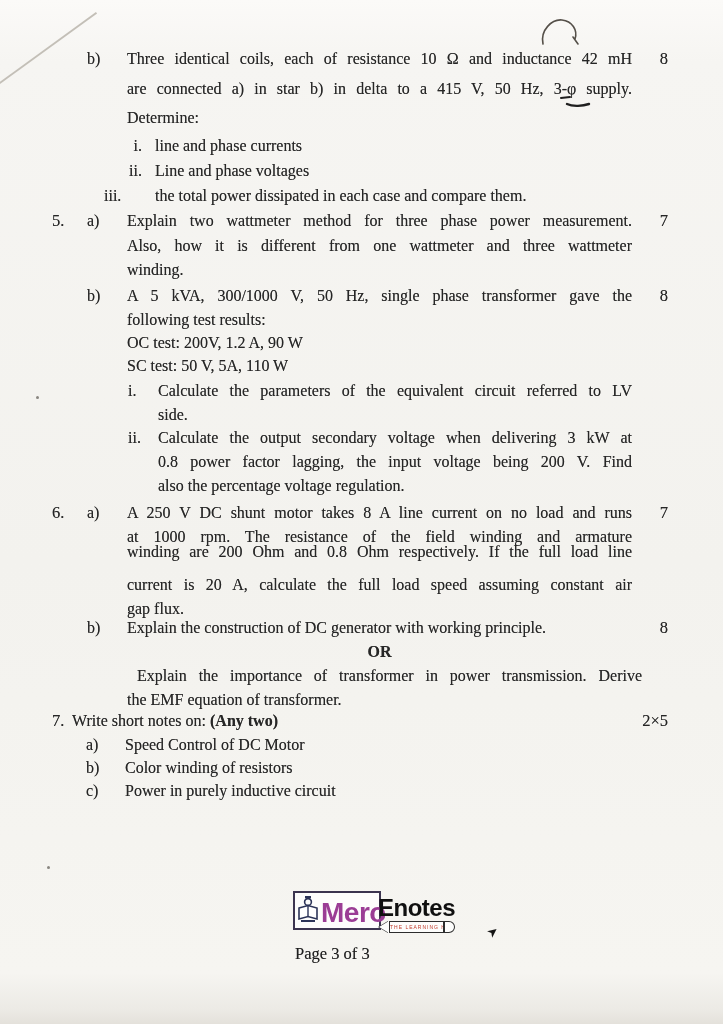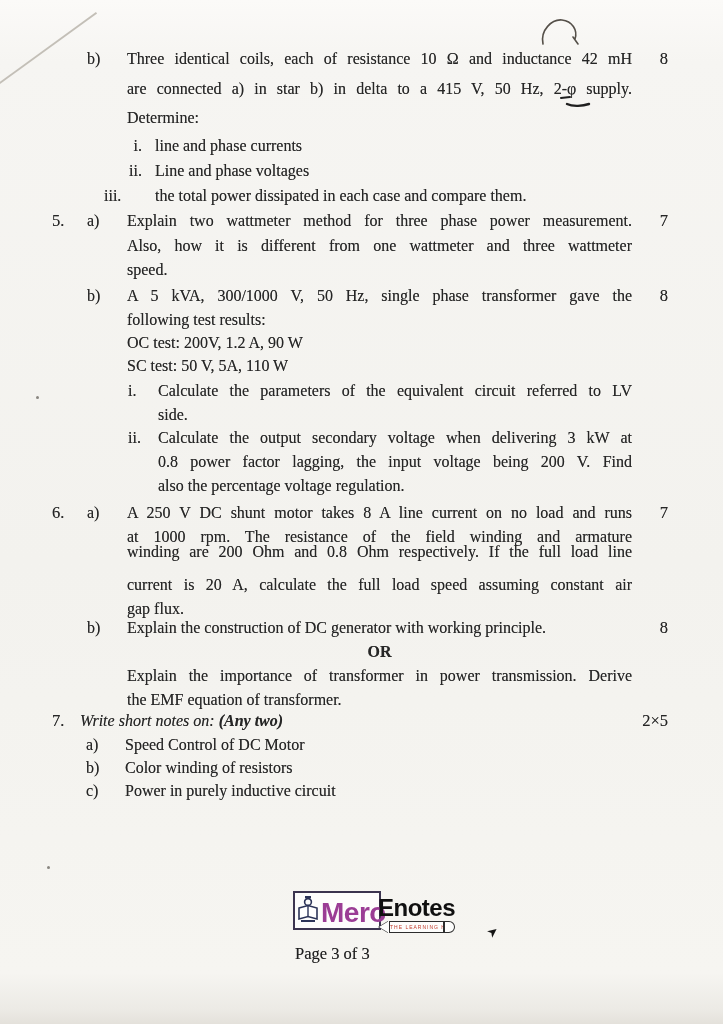--- a/index.html
+++ b/index.html
@@ -57,34 +57,34 @@
     <path d="M9 10 c 6 3, 16 2, 22 0" fill="none" stroke="#1f1f1f" stroke-width="2.4" stroke-linecap="round"></path>
   </svg>
   <div id="pen-arrow">➤</div>
   <div class="speck" style="left:36px;top:396px;"></div>
   <div class="speck" style="left:47px;top:866px;"></div>
 
   <div id="text-layer">
       <span class="cell " style="top: 48px; left: 87px;">b)</span>
       <span class="cell j " style="top: 48px; left: 127px; width: 505px;">Three identical coils, each of resistance 10 Ω and inductance 42 mH</span>
       <span class="cell mark" style="top: 48px; left: 612px;">8</span>
-      <span class="cell j " style="top: 78px; left: 127px; width: 505px;">are connected a) in star b) in delta to a 415 V, 50 Hz, 2-φ supply.</span>
+      <span class="cell j " style="top: 78px; left: 127px; width: 505px;">are connected a) in star b) in delta to a 415 V, 50 Hz, 3-φ supply.</span>
       <span class="cell " style="top: 107px; left: 127px; width: auto;">Determine:</span>
       <span class="cell " style="top: 135px; left: 104px; width: 38px; text-align: right;">i.</span>
       <span class="cell " style="top: 135px; left: 155px; width: auto;">line and phase currents</span>
       <span class="cell " style="top: 160px; left: 104px; width: 38px; text-align: right;">ii.</span>
       <span class="cell " style="top: 160px; left: 155px; width: auto;">Line and phase voltages</span>
       <span class="cell " style="top: 185px; left: 104px; width: 38px; ">iii.</span>
       <span class="cell " style="top: 185px; left: 155px; width: auto;">the total power dissipated in each case and compare them.</span>
       <span class="cell num" style="top: 210px; left: 52px;">5.</span>
       <span class="cell " style="top: 210px; left: 87px;">a)</span>
       <span class="cell j " style="top: 210px; left: 127px; width: 505px;">Explain two wattmeter method for three phase power measurement.</span>
       <span class="cell mark" style="top: 210px; left: 612px;">7</span>
       <span class="cell j " style="top: 235px; left: 127px; width: 505px;">Also, how it is different from one wattmeter and three wattmeter</span>
-      <span class="cell " style="top: 259px; left: 127px; width: auto;">speed.</span>
+      <span class="cell " style="top: 259px; left: 127px; width: auto;">winding.</span>
       <span class="cell " style="top: 285px; left: 87px;">b)</span>
       <span class="cell j " style="top: 285px; left: 127px; width: 505px;">A 5 kVA, 300/1000 V, 50 Hz, single phase transformer gave the</span>
       <span class="cell mark" style="top: 285px; left: 612px;">8</span>
       <span class="cell " style="top: 309px; left: 127px; width: auto;">following test results:</span>
       <span class="cell " style="top: 332px; left: 127px; width: auto;">OC test: 200V, 1.2 A, 90 W</span>
       <span class="cell " style="top: 355px; left: 127px; width: auto;">SC test: 50 V, 5A, 110 W</span>
       <span class="cell " style="top: 380px; left: 128px; width: 26px; text-align: left;">i.</span>
       <span class="cell j " style="top: 380px; left: 158px; width: 474px;">Calculate the parameters of the equivalent circuit referred to LV</span>
       <span class="cell " style="top: 404px; left: 158px; width: auto;">side.</span>
       <span class="cell " style="top: 427px; left: 128px; width: 26px; text-align: left;">ii.</span>
@@ -96,24 +96,24 @@
       <span class="cell j " style="top: 502px; left: 127px; width: 505px;">A 250 V DC shunt motor takes 8 A line current on no load and runs</span>
       <span class="cell mark" style="top: 502px; left: 612px;">7</span>
       <span class="cell j " style="top: 526px; left: 127px; width: 505px;">at 1000 rpm. The resistance of the field winding and armature</span>
       <span class="cell j " style="top: 522px; left: 127px; width: 505px; margin-top: 19px;">winding are 200 Ohm and 0.8 Ohm respectively. If the full load line</span>
       <span class="cell j " style="top: 574px; left: 127px; width: 505px;">current is 20 A, calculate the full load speed assuming constant air</span>
       <span class="cell " style="top: 598px; left: 127px; width: auto;">gap flux.</span>
       <span class="cell " style="top: 617px; left: 87px;">b)</span>
       <span class="cell " style="top: 617px; left: 127px; width: auto;">Explain the construction of DC generator with working principle.</span>
       <span class="cell mark" style="top: 617px; left: 612px;">8</span>
       <span class="cell c b " style="top: 641px; left: 127px; width: 505px;">OR</span>
-      <span class="cell j " style="top: 665px; left: 127px; width: 505px;">Explain the importance of transformer in power transmission. Derive</span>
+      <span class="cell j " style="top: 665px; left: 137px; width: 505px;">Explain the importance of transformer in power transmission. Derive</span>
       <span class="cell " style="top: 689px; left: 127px; width: auto;">the EMF equation of transformer.</span>
       <span class="cell num" style="top: 710px; left: 52px;">7.</span>
-      <span class="cell " style="top: 710px; left: 80px; width: auto; font-style: italic;"><span>Write short notes on: </span><b>(Any two)</b></span>
+      <span class="cell " style="top: 710px; left: 72px; width: auto;"><span>Write short notes on: </span><b>(Any two)</b></span>
       <span class="cell mark" style="top: 710px; left: 612px;">2×5</span>
       <span class="cell " style="top: 734px; left: 86px;">a)</span>
       <span class="cell " style="top: 734px; left: 125px; width: auto;">Speed Control of DC Motor</span>
       <span class="cell " style="top: 757px; left: 86px;">b)</span>
       <span class="cell " style="top: 757px; left: 125px; width: auto;">Color winding of resistors</span>
       <span class="cell " style="top: 780px; left: 86px;">c)</span>
       <span class="cell " style="top: 780px; left: 125px; width: auto;">Power in purely inductive circuit</span>
     </div>
 
   <div id="logo">

